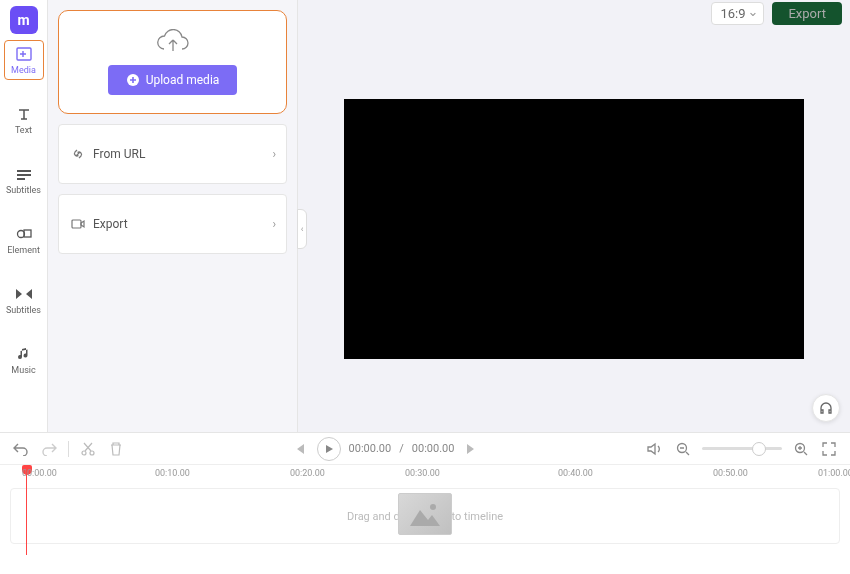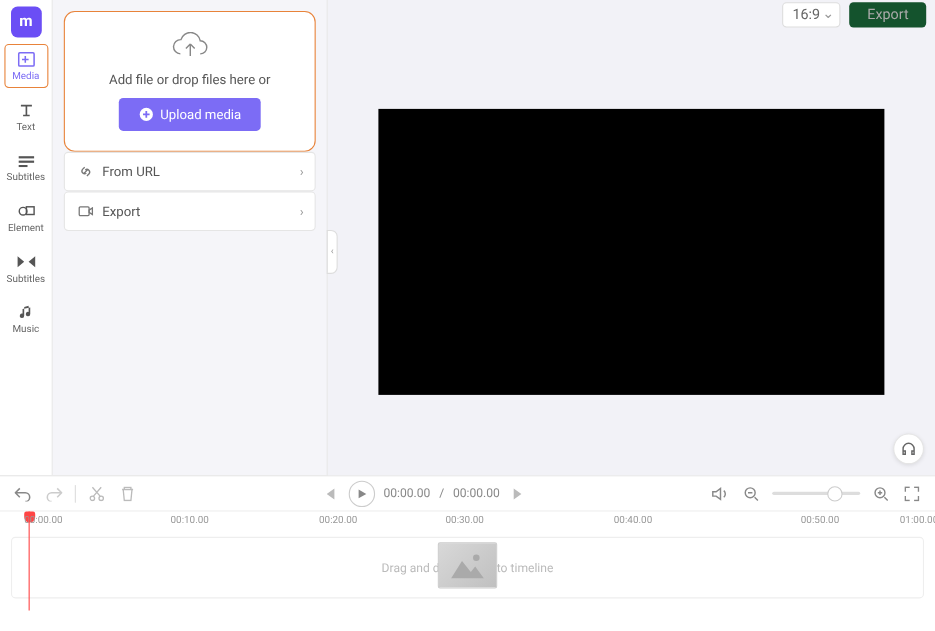--- a/index.html
+++ b/index.html
@@ -1,28 +1,28 @@
 <!DOCTYPE html>
 <html><head>
 <meta charset="utf-8">
 <style>
 *{box-sizing:border-box;margin:0;padding:0;font-family:-apple-system,BlinkMacSystemFont,"Segoe UI",Roboto,sans-serif}
 body{width:850px;height:574px;overflow:hidden;background:#fff;font-size:12px;color:#333}
 .app{display:flex;flex-direction:column;height:574px}
 .top{display:flex;height:432px}
 .left-nav{width:48px;background:#fff;border-right:1px solid #e5e5e5;display:flex;flex-direction:column;align-items:center;padding-top:6px;gap:0}
 .logo{width:28px;height:28px;background:#6b4ef5;border-radius:6px;display:flex;align-items:center;justify-content:center;color:#fff;font-weight:700;margin-bottom:6px;font-size:14px}
-.nav-item{width:40px;height:40px;display:flex;flex-direction:column;align-items:center;justify-content:center;gap:2px;cursor:pointer;color:#666;font-size:9px;margin-bottom:6px;border-radius:4px}
+.nav-item{width:40px;height:40px;display:flex;flex-direction:column;align-items:center;justify-content:center;gap:2px;cursor:pointer;color:#666;font-size:9px;margin-bottom:20px;border-radius:4px}
 .nav-item.active{border:1.5px solid #e8833a;color:#7c6cf5}
 .nav-item .ico{width:18px;height:18px;display:flex;align-items:center;justify-content:center}
 .panel{width:250px;background:#f5f5f9;border-right:1px solid #e5e5e5;padding:10px}
 .drop-card{background:#fff;border:1.5px solid #e8833a;border-radius:10px;padding:18px 10px;display:flex;flex-direction:column;align-items:center;gap:10px}
 .drop-text{font-size:12px;color:#555}
 .upload-btn{background:#7c6cf5;color:#ffffff;border:none;border-radius:4px;padding:8px 18px;font-size:12px;display:flex;align-items:center;gap:6px;cursor:pointer}
-.row-btn{background:#fff;border:1px solid #e5e5e5;border-radius:4px;padding:10px 12px;display:flex;align-items:center;gap:8px;cursor:pointer;font-size:12px;color:#555;position:relative}
+.row-btn{background:#fff;border:1px solid #e5e5e5;border-radius:4px;padding:22px 12px;margin-top:10px;display:flex;align-items:center;gap:8px;cursor:pointer;font-size:12px;color:#555;position:relative}
 .row-btn .chev{position:absolute;right:10px;color:#999}
 .canvas{flex:1;background:#f2f2f7;position:relative;display:flex;flex-direction:column}
 .canvas-head{height:26px;display:flex;justify-content:flex-end;align-items:center;gap:8px;padding:0 8px}
 .ratio-sel{border:1px solid #ddd;background:#fff;border-radius:4px;padding:3px 18px 3px 8px;font-size:13px;color:#666;position:relative}
 .ratio-sel::after{content:"⌄";position:absolute;right:5px;top:1px;color:#999}
 .export-btn{background:#14532d;color:#aaa;border:none;border-radius:4px;padding:4px 16px;font-size:13px;cursor:not-allowed}
 .preview-wrap{flex:1;display:flex;align-items:center;justify-content:center;position:relative}
 .preview{width:460px;height:260px;background:#000}
 .collapse{position:absolute;left:-1px;top:50%;transform:translateY(-50%);width:10px;height:40px;background:#fff;border:1px solid #ddd;border-radius:0 6px 6px 0;display:flex;align-items:center;justify-content:center;color:#999;font-size:9px;cursor:pointer}
 .help-badge{position:absolute;right:10px;bottom:10px;width:28px;height:28px;background:#fff;border:1px solid #e5e5e5;border-radius:50%;display:flex;align-items:center;justify-content:center;color:#666;box-shadow:0 1px 4px rgba(0,0,0,.1)}
@@ -107,21 +107,20 @@
     </div>
 
     <div class="panel">
       <div class="drop-card">
         <span>
             <svg width="34" height="26" viewBox="0 0 34 26">
               <path d="M26 20a6 6 0 0 0 0-12 9 9 0 0 0-17.5-1A6 6 0 0 0 8 20" fill="none" stroke="#888" stroke-width="1.3"></path>
               <path d="M17 22V11m0 0l-4 4m4-4l4 4" fill="none" stroke="#888" stroke-width="1.3"></path>
             </svg>
           </span>
-        <div class="drop-text">Add file or drop files here or</div>
         <button class="upload-btn">
           <span>
               <svg width="14" height="14" viewBox="0 0 14 14">
                 <circle cx="7" cy="7" r="6" fill="#fff"></circle>
                 <path d="M7 4v6M4 7h6" stroke="#7c6cf5" stroke-width="1.6"></path>
               </svg>
             </span>
           <span>Upload media</span>
         </button>
       </div>
@@ -239,21 +238,21 @@
   </div>
 
   <div class="ruler">
     <div class="playhead"></div>
     <div class="playline"></div>
     <span class="tick" style="left:22px">00:00.00</span>
     <span class="tick" style="left:155px">00:10.00</span>
     <span class="tick" style="left:290px">00:20.00</span>
     <span class="tick" style="left:405px">00:30.00</span>
     <span class="tick" style="left:558px">00:40.00</span>
-    <span class="tick" style="left:728px">00:50.00</span>
+    <span class="tick" style="left:713px">00:50.00</span>
     <span class="tick" style="left:818px">01:00.00</span>
   </div>
 
   <div class="track">
     <div class="thumb">
       <span>
           <svg width="30" height="24" viewBox="0 0 30 24">
             <path d="M0 24L10 8l8 10 4-5 8 11z" fill="#aaa"></path>
             <circle cx="23" cy="5" r="3" fill="#aaa"></circle>
           </svg>

